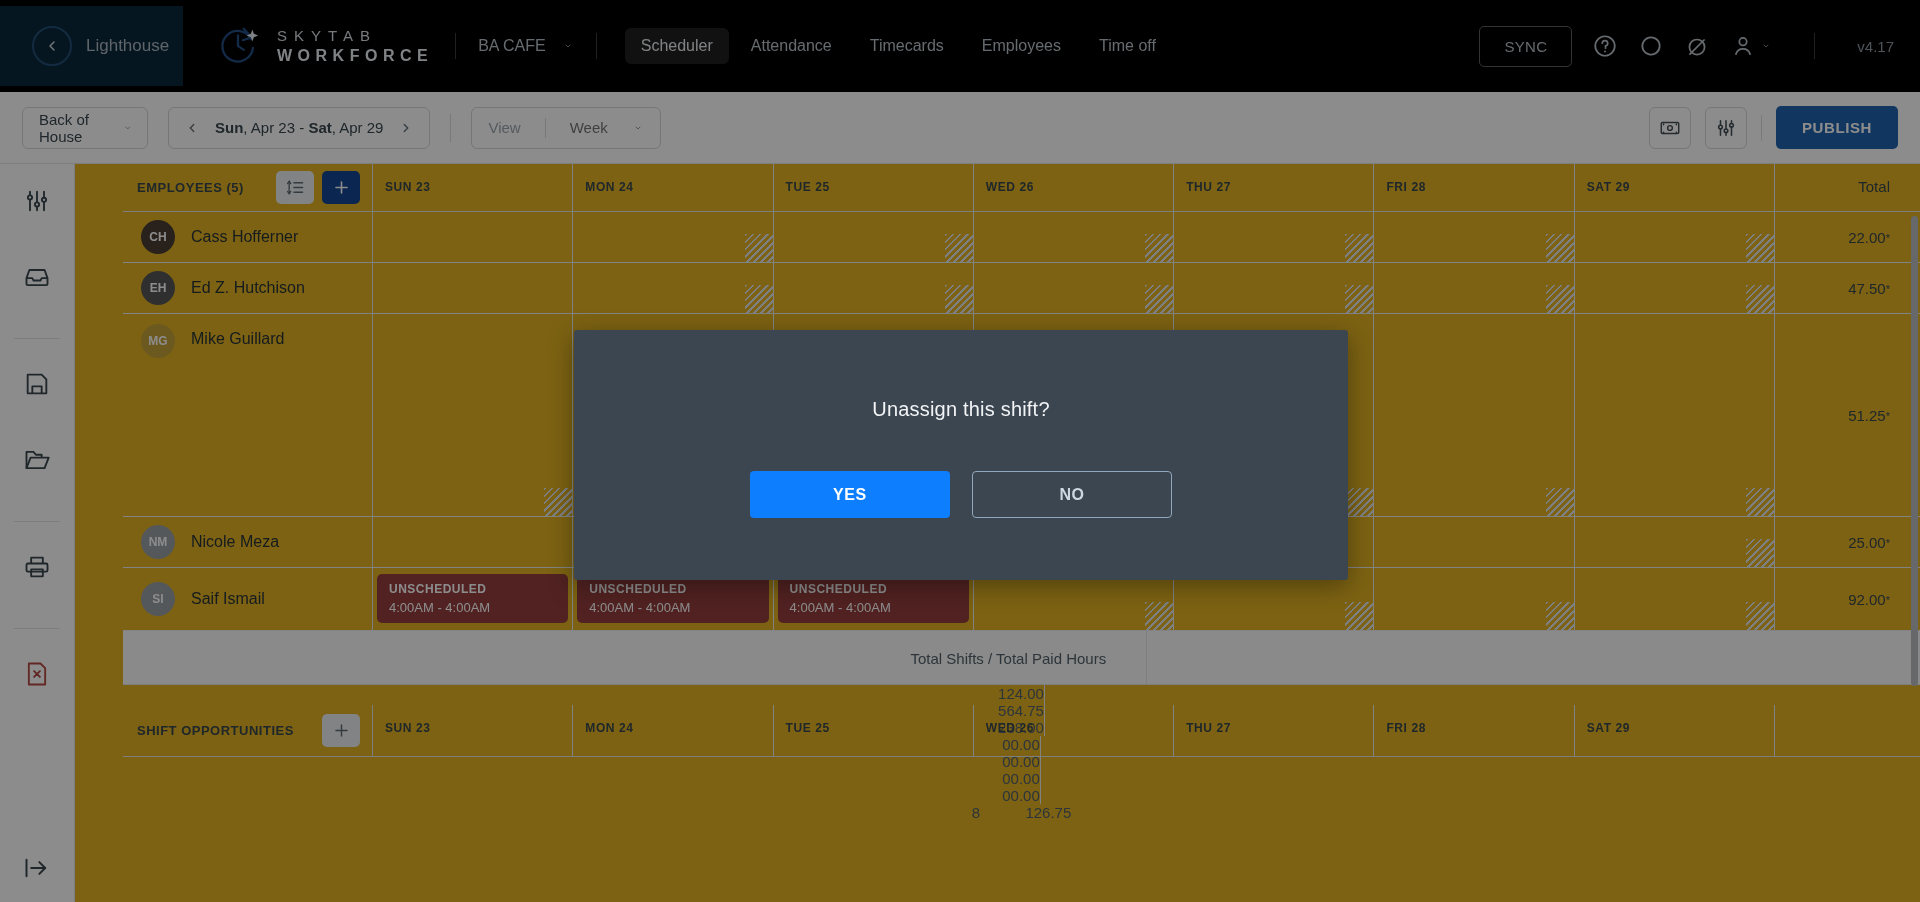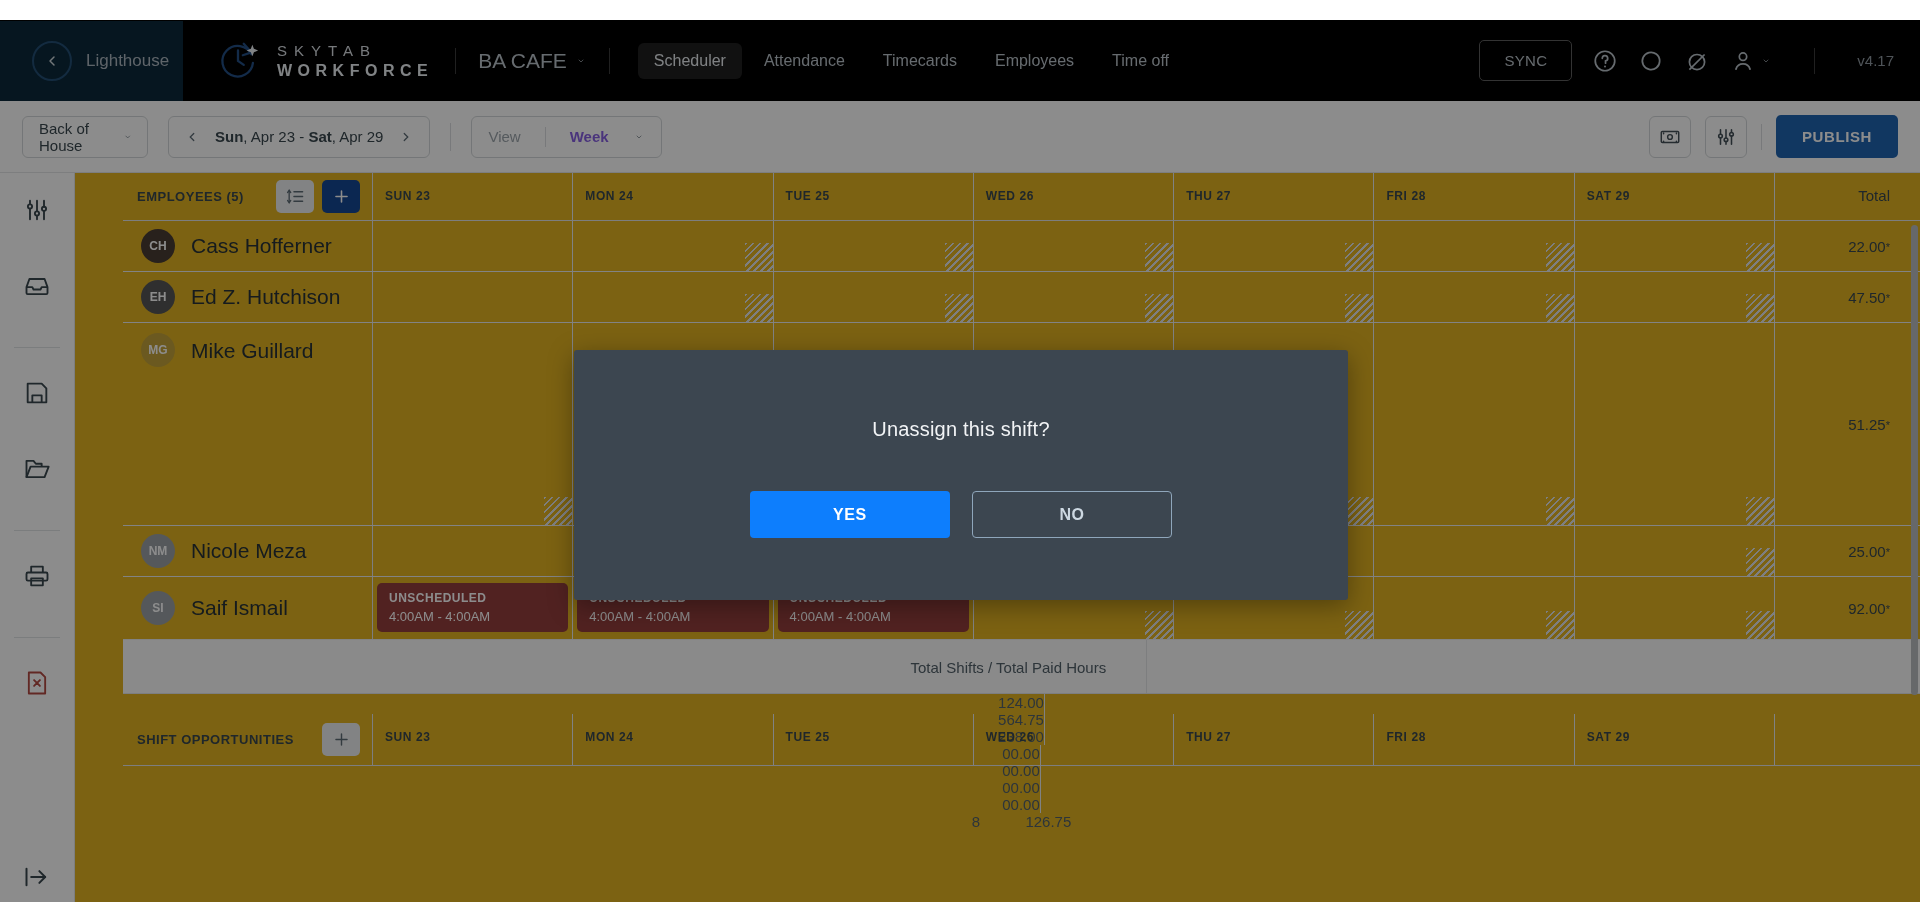--- a/index.html
+++ b/index.html
@@ -7,21 +7,21 @@
     width: 1920px; height: 902px;
     font-family: "Liberation Sans", sans-serif;
     background: #fff; overflow: hidden;
   }
   #app { position: relative; width: 1920px; height: 902px; }
 
   
   .dimmed { filter: brightness(0.55) saturate(0.85); }
 
   
-  .topnav { display: flex; align-items: center; height: 81px; background: #000; margin-top: 20px; }
+  .topnav { display: flex; align-items: center; height: 92px; background: #000; }
   .back-zone {
     width: 183px; height: 80px; background: #06293f;
     display: flex; align-items: center; gap: 14px; padding-left: 32px;
   }
   .back-circle {
     width: 40px; height: 40px; border-radius: 50%;
     border: 2px solid #1d4f7c; display: flex; align-items: center;
     justify-content: center; color: #cfd8de; flex: none;
   }
   .back-circle svg { width: 16px; height: 16px; }
@@ -32,21 +32,21 @@
   .brand-text { line-height: 1.0; }
   .brand-top {
     color: #d7dde3; font-size: 15px; letter-spacing: 7px; font-weight: 300;
   }
   .brand-bottom {
     color: #e9eef2; font-size: 16px; letter-spacing: 5.5px; font-weight: 700;
     margin-top: 5px;
   }
   .divider-v { width: 1px; height: 26px; background: #3b3b3b; margin: 0 22px; }
   .venue {
-    color: #b9c3cb; font-size: 21px; display: flex; align-items: center; gap: 8px;
+    color: #b9c3cb; font-size: 16px; display: flex; align-items: center; gap: 16px;
   }
   .caret { width: 12px; height: 8px; }
   .navlinks { display: flex; align-items: center; gap: 6px; margin-left: 6px; }
   .navlink {
     color: #b9c3cb; font-size: 16px; padding: 9px 16px; border-radius: 6px;
   }
   .navlink.active { background: #1f1f1f; color: #e6ebef; text-align: center; }
   .nav-right {
     margin-left: auto; display: flex; align-items: center; gap: 20px;
     padding-right: 26px;
@@ -70,21 +70,21 @@
     display: flex; align-items: center; padding: 0 16px; gap: 24px;
     color: #37474f; font-size: 15px; background: #fff;
   }
   .ctrl.sel { width: 126px; justify-content: space-between; }
   .daterange { gap: 16px; }
   .daterange .rng { font-size: 15px; color: #37474f; }
   .daterange .rng b { font-weight: 700; }
   .arrow { width: 14px; height: 14px; color: #5a6b76; }
   .viewctl .lbl { color: #9aa4ac; }
   .viewctl .sep { width: 1px; height: 20px; background: #d9dde0; }
-  .viewctl .val { font-weight: 700; color: #8b5cf6; }
+  .viewctl .val { font-weight: 400; color: #737373; }
   .tb-right { margin-left: auto; display: flex; align-items: center; gap: 14px; }
   .sq-btn {
     width: 42px; height: 42px; border: 1px solid #d3d7da; border-radius: 6px;
     display: flex; align-items: center; justify-content: center; color: #41505a;
   }
   .sq-btn svg { width: 22px; height: 22px; }
   .publish {
     background: #1565c0; color: #fff; font-size: 15px; font-weight: 700;
     letter-spacing: .6px; border-radius: 5px; padding: 13px 26px;
   }
@@ -137,21 +137,21 @@
 
   .emp-row { display: flex; border-bottom: 1px solid #eceef0; }
   .emp-row .namecol {
     display: flex; align-items: center; gap: 16px; padding-left: 18px;
   }
   .avatar {
     width: 34px; height: 34px; border-radius: 50%; flex: none;
     display: flex; align-items: center; justify-content: center;
     font-size: 12px; font-weight: 600; color: #fff; overflow: hidden;
   }
-  .emp-name { font-size: 21px; color: #263238; }
+  .emp-name { font-size: 16px; color: #263238; }
   .tot-val {
     text-align: right; padding-right: 30px; font-size: 15px; color: #37474f;
     display: flex; align-items: center; justify-content: flex-end;
   }
   .tot-val sup { font-size: 11px; }
 
   .cell-hatch {
     position: absolute; right: 0; bottom: 0; width: 28px; height: 28px;
     background: repeating-linear-gradient(135deg,
       #e4e7ea 0 2px, transparent 2px 5px);

